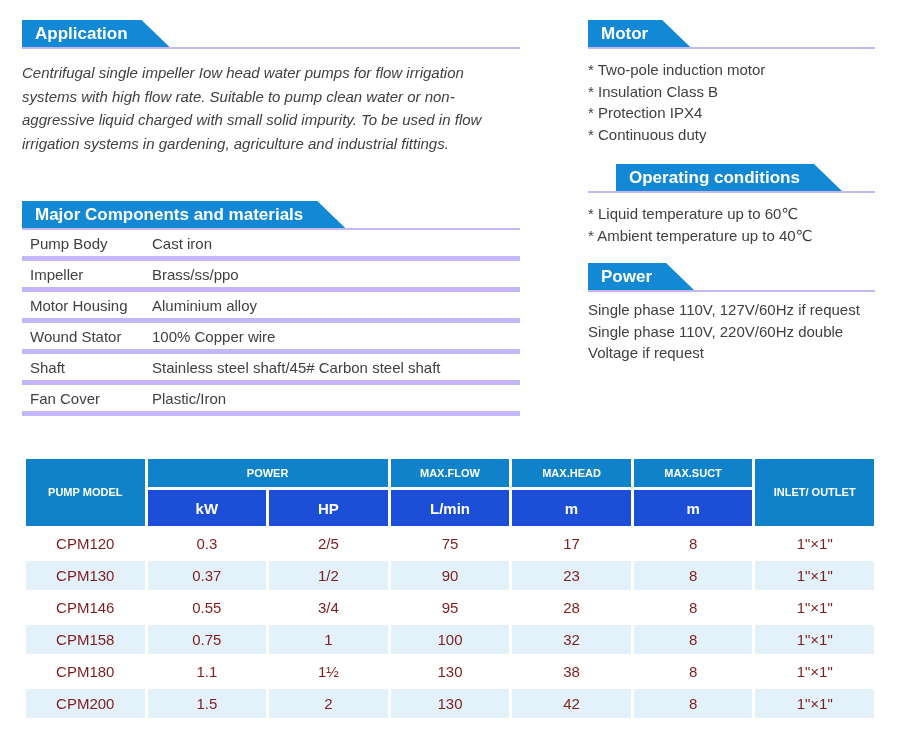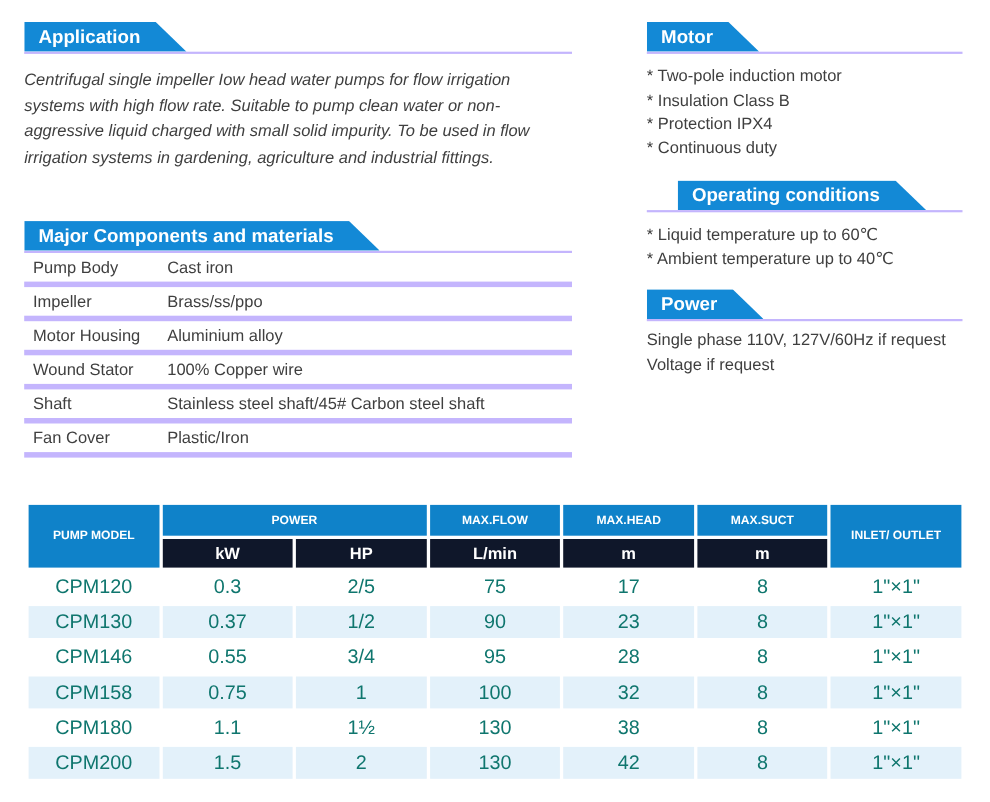--- a/index.html
+++ b/index.html
@@ -87,35 +87,35 @@
     overflow: hidden;
   }
   th.dark {
     background: #0f82c9;
     color: #ffffff;
     font-weight: bold;
     font-size: 11px;
     height: 28px;
   }
   th.light {
-    background: #0f172a;
+    background: #1d4ed8;
     color: #ffffff;
     font-weight: bold;
     font-size: 15px;
-    height: 26px;
+    height: 36px;
   }
   th .two-line {
     display: inline-block;
     max-width: 82px;
     line-height: 19px;
     white-space: normal;
   }
   table.spec td {
-    font-size: 18px;
-    color: #0f766e;
+    font-size: 15px;
+    color: #7f1d1d;
     height: 29px;
     background: #ffffff;
   }
   table.spec tbody tr:nth-child(even) td { background: #e3f1fa; }
 </style>
 </head>
 <body>
 
 <div id="page">
 
@@ -188,20 +188,21 @@
       <div class="line">* Ambient temperature up to 40℃</div>
     </div>
 
     <div class="sec-head sec-gap-power">
       <span class="banner">
         <span>Power</span>
       </span>
     </div>
     <div class="power-lines">
       <div class="line">Single phase 110V, 127V/60Hz if request</div>
+      <div class="line">Single phase 110V, 220V/60Hz double</div>
       <div class="line">Voltage if request</div>
     </div>
   </div>
 
   <div class="spec-wrap">
     <table class="spec">
       <colgroup>
         <col style="width:118px">
           <col style="width:118px">
           <col style="width:118px">

